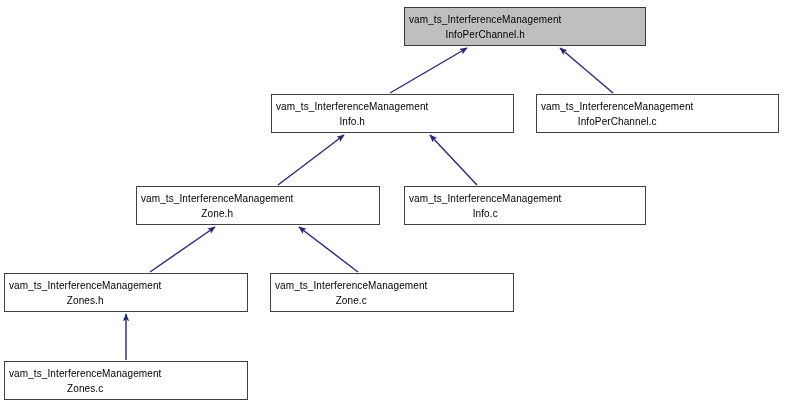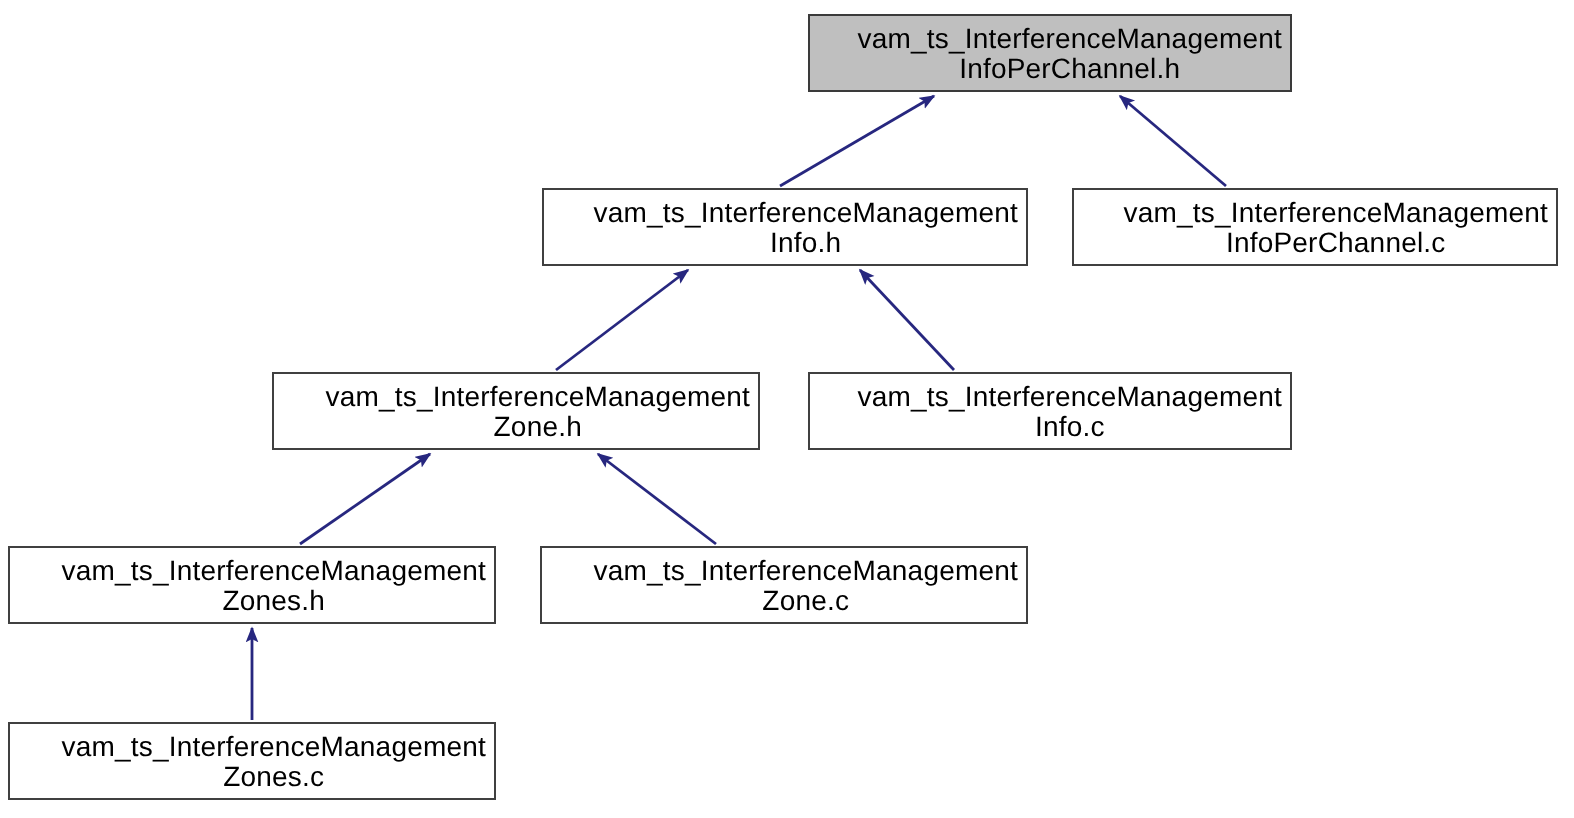--- a/index.html
+++ b/index.html
@@ -24,24 +24,24 @@
     height: 409px;
     pointer-events: none;
   }
   .graph-node {
     position: absolute;
     box-sizing: border-box;
     border: 1px solid #404040;
     background: #ffffff;
     display: flex;
     align-items: center;
-    justify-content: flex-end;
+    justify-content: flex-start;
     text-align: center;
     color: #000000;
-    font-size: 14px;
+    font-size: 10px;
     line-height: 15px;
     letter-spacing: 0.1px;
     white-space: pre-line;
     z-index: 2;
   }
   .graph-node.highlight {
     background: #bfbfbf;
     border-color: #3a3a3a;
   }
   .node-label {

